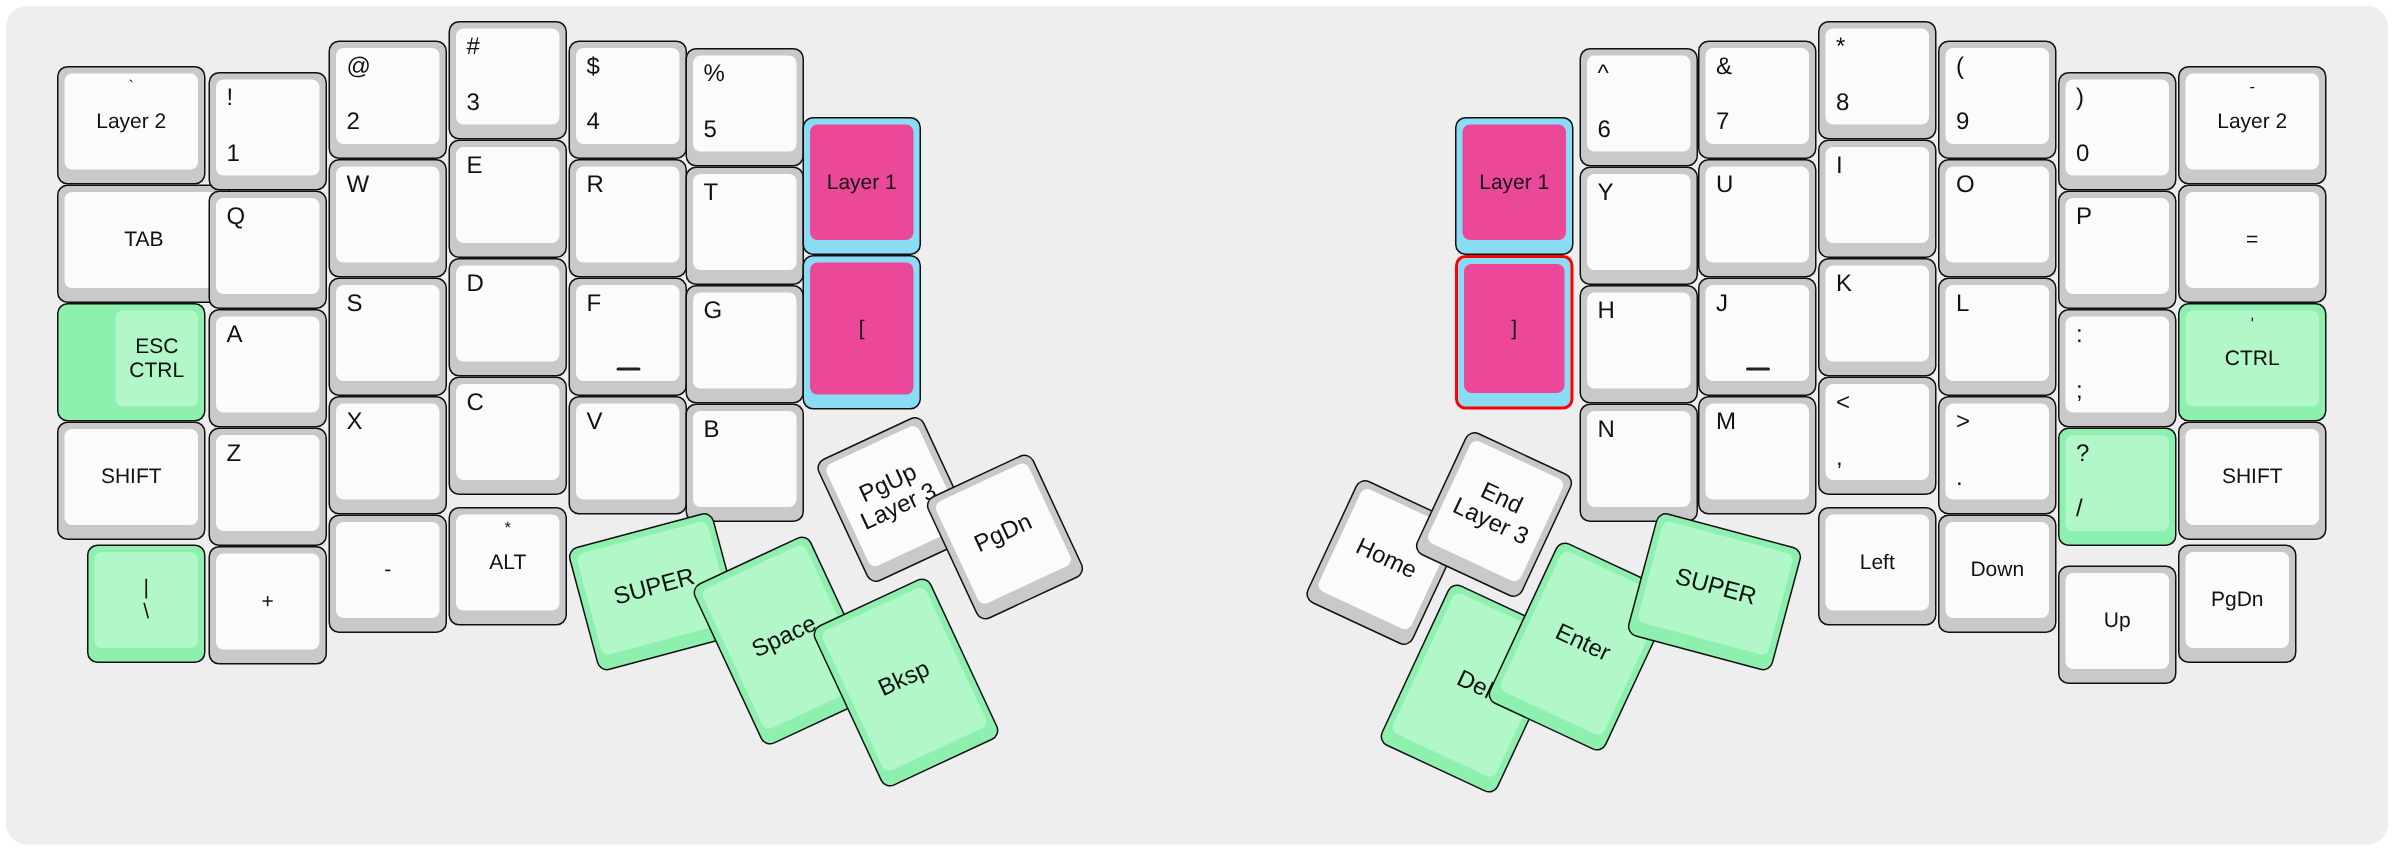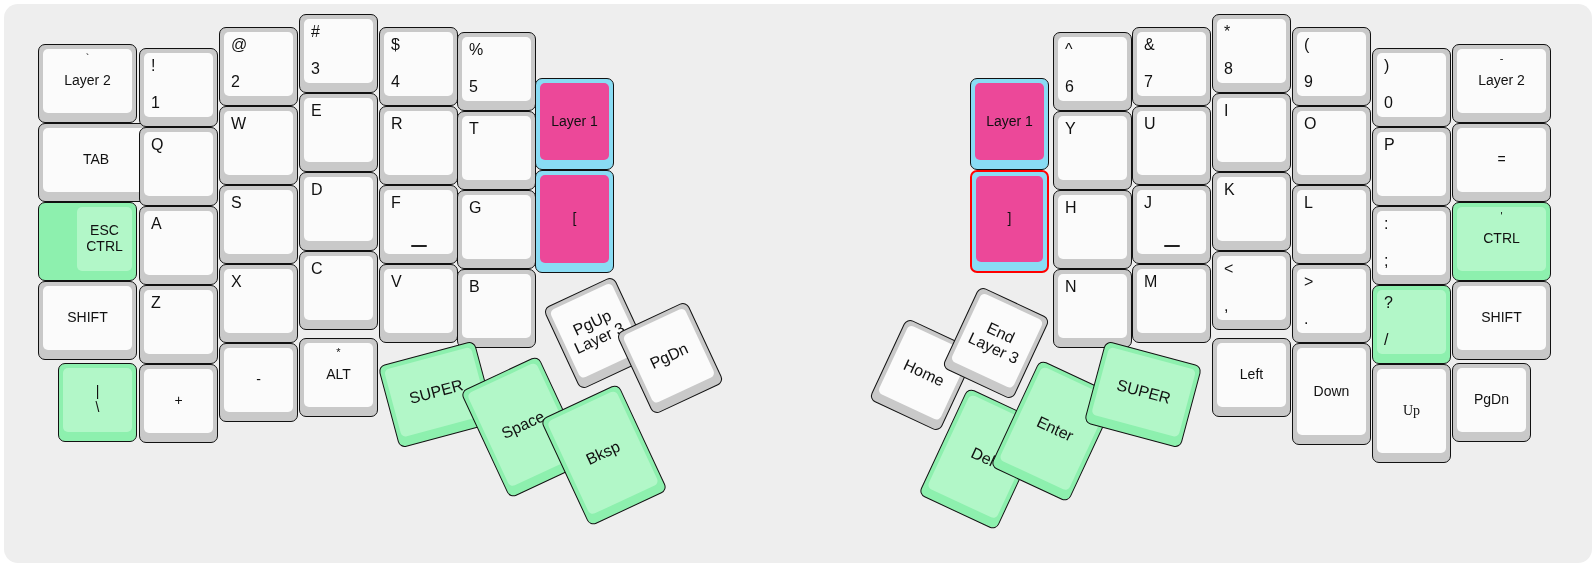--- a/index.html
+++ b/index.html
@@ -369,21 +369,21 @@
         <div class="cap">
           <div class="lg tl2">L</div>
         </div>
       </div>
       <div class="key" style="left: 1292px; top: 264px; width: 79px; height: 79px;">
         <div class="cap">
           <div class="lg tl2">&gt;</div>
           <div class="lg bl2">.</div>
         </div>
       </div>
-      <div class="key" style="left: 1292px; top: 343px; width: 79px; height: 102px;">
+      <div class="key" style="left: 1292px; top: 343px; width: 79px; height: 79px;">
         <div class="cap">
           <div class="lg cmid">Down</div>
         </div>
       </div>
       <div class="key" style="left: 1372px; top: 48px; width: 79px; height: 79px;">
         <div class="cap">
           <div class="lg tl2">)</div>
           <div class="lg bl2">0</div>
         </div>
       </div>
@@ -397,21 +397,21 @@
           <div class="lg tl2">:</div>
           <div class="lg bl2">;</div>
         </div>
       </div>
       <div class="key green" style="left: 1372px; top: 285px; width: 79px; height: 79px;">
         <div class="cap">
           <div class="lg tl2">?</div>
           <div class="lg bl2">/</div>
         </div>
       </div>
-      <div class="key" style="left: 1372px; top: 364px; width: 79px; height: 99px; font-family: Liberation Serif, serif;">
+      <div class="key" style="left: 1372px; top: 377px; width: 79px; height: 79px;">
         <div class="cap">
           <div class="lg cmid">Up</div>
         </div>
       </div>
       <div class="key" style="left: 1452px; top: 44px; width: 99px; height: 79px;">
         <div class="cap">
           <div class="lg ctop">-</div>
           <div class="lg cmid">Layer 2</div>
         </div>
       </div>

